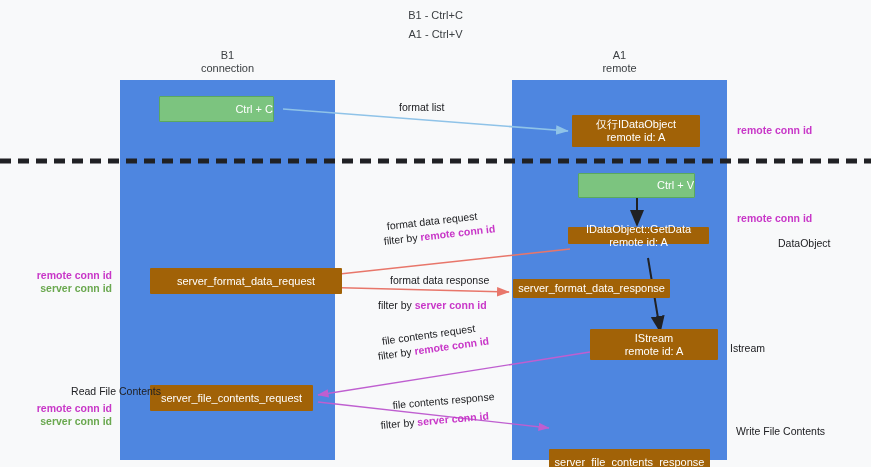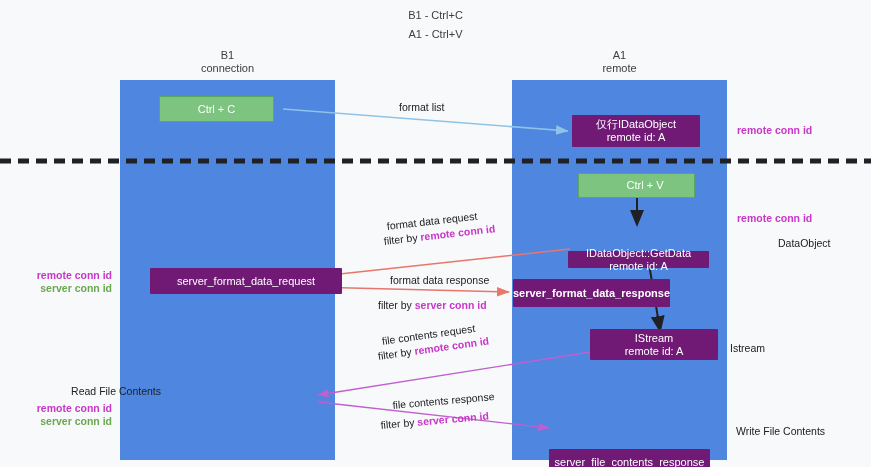--- a/index.html
+++ b/index.html
@@ -13,22 +13,22 @@
   }
   #stage{position:absolute;inset:0;}
   svg#wires{position:absolute;left:0;top:0;width:871px;height:467px;pointer-events:none;}
 
   .lane{position:absolute;background:#4e86e0;}
   .lane-head{position:absolute;text-align:center;font-size:11px;line-height:13px;color:#3c4043;}
 
   .node{position:absolute;box-sizing:border-box;display:flex;flex-direction:column;
         align-items:center;justify-content:center;color:#ffffff;font-size:11px;line-height:13px;
         text-align:center;border-radius:1px;}
-  .node.green{background:#7cc47f;border:1px solid #5aa85f;}
-  .node.orange{background:#701a75;}
+  .node.green{background:#7cc47f;border:1px solid #5aa85f;align-items:flex-end;}
+  .node.orange{background:#a16207;}
 
   .title{position:absolute;left:0;right:0;top:6px;text-align:center;font-size:11px;line-height:19px;color:#3c4043;}
 
   .lbl{position:absolute;font-size:10.5px;line-height:14px;color:#202124;white-space:nowrap;}
   .lbl.rot{transform-origin:left top;}
   .magenta{color:#c837c8;font-weight:bold;}
   .side{position:absolute;font-size:10.5px;line-height:14px;white-space:nowrap;}
   .side.right{text-align:left;}
   .side.leftal{text-align:right;}
   .plain{color:#202124;}
@@ -96,38 +96,41 @@
 
   <div class="node orange" style="left:572px;top:115px;width:128px;height:32px;">
     <span>仅行IDataObject</span>
     <span>remote id: A</span>
   </div>
 
   <div class="node green" style="left:578px;top:173px;width:117px;height:25px;padding-left:17px;">
     <span>Ctrl + V</span>
   </div>
 
-  <div class="node orange" style="left:568px;top:227px;width:141px;height:17px;margin-top:24px;">
+  <div class="node orange" style="left:568px;top:227px;width:141px;height:17px;">
     <span>IDataObject::GetData</span>
     <span>remote id: A</span>
   </div>
 
   <div class="node orange" style="left:150px;top:268px;width:192px;height:26px;">
     <span>server_format_data_request</span>
   </div>
 
-  <div class="node orange" style="left:513px;top:279px;width:157px;height:28px;font-weight:bold;">
+  <div class="node orange" style="left:513px;top:279px;width:157px;height:19px;">
     <span>server_format_data_response</span>
   </div>
 
   <div class="node orange" style="left:590px;top:329px;width:128px;height:31px;">
     <span>IStream</span>
     <span>remote id: A</span>
   </div>
 
+  <div class="node orange" style="left:150px;top:385px;width:163px;height:26px;">
+    <span>server_file_contents_request</span>
+  </div>
 
   <div class="node orange" style="left:549px;top:417px;width:161px;height:26px;margin-top:32px;">
     <span>server_file_contents_response</span>
   </div>
 
   <div class="lbl" style="left:399px;top:100px;">format list</div>
 
   <div class="lbl rot" style="left:386px;top:219px;transform:rotate(-6.5deg);">
     <span>format data request</span>
   </div>

